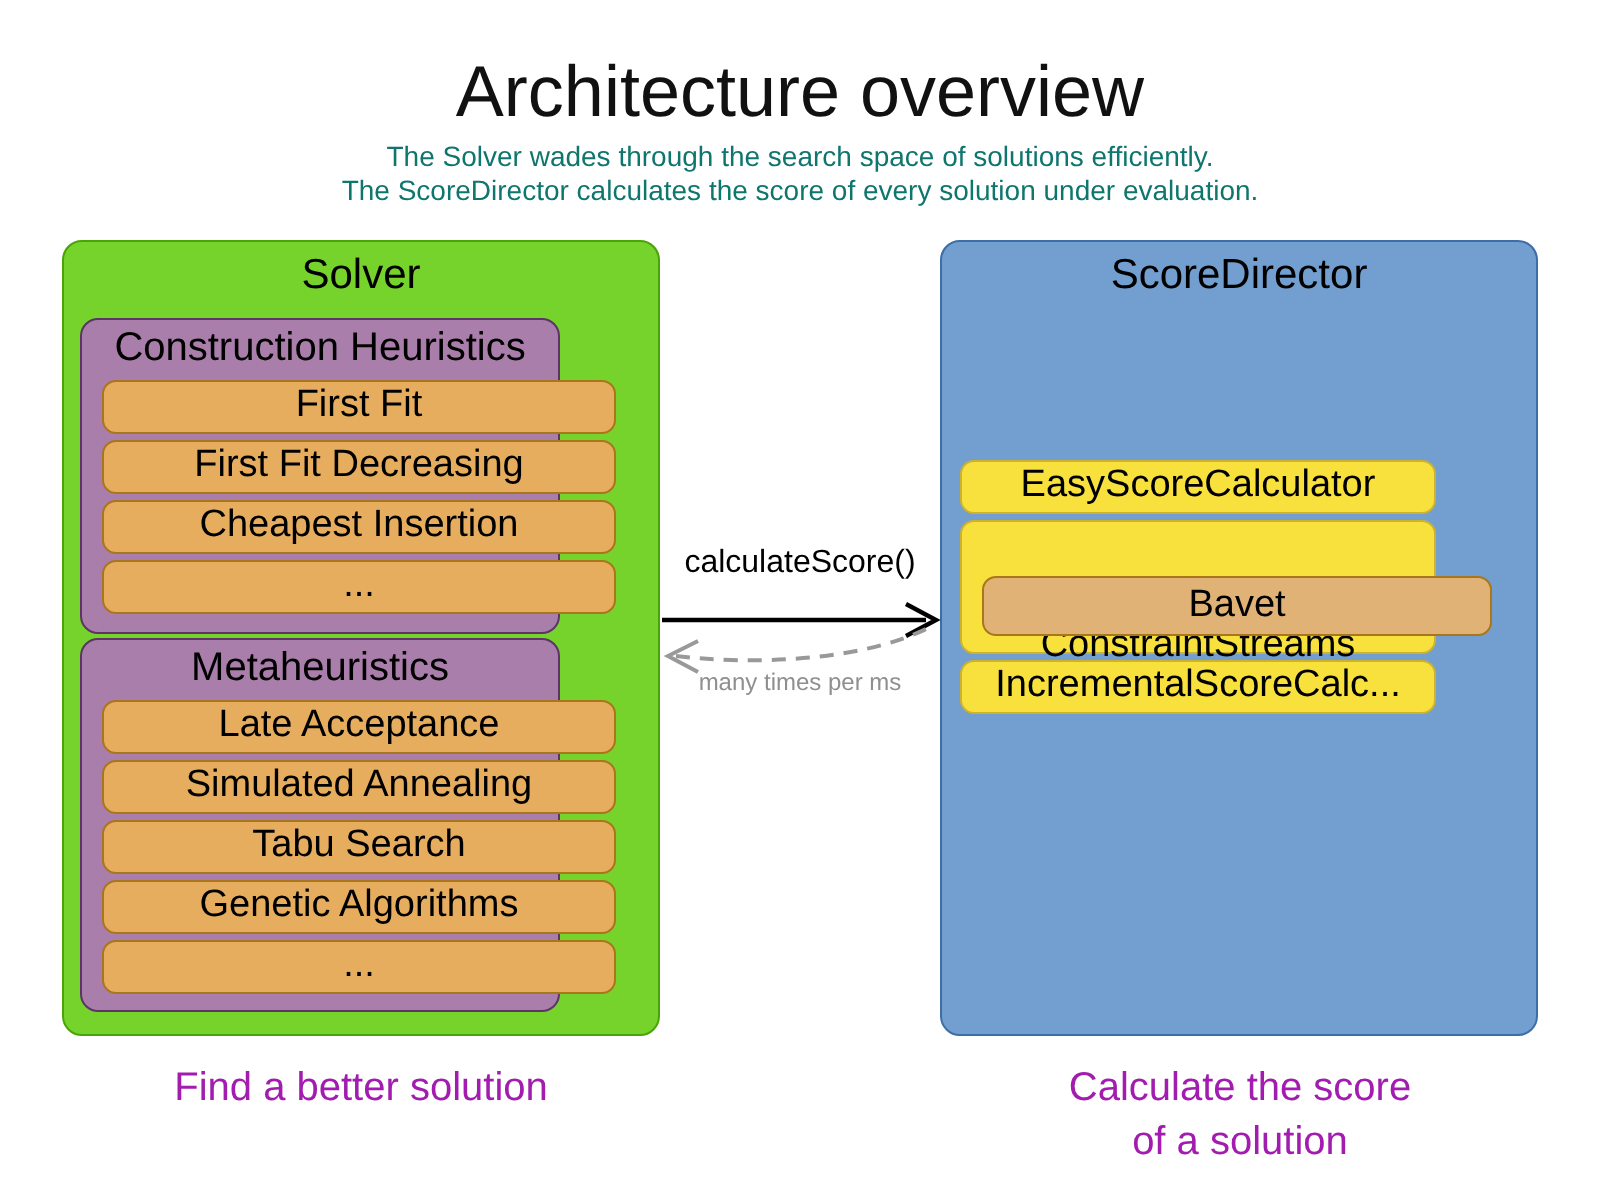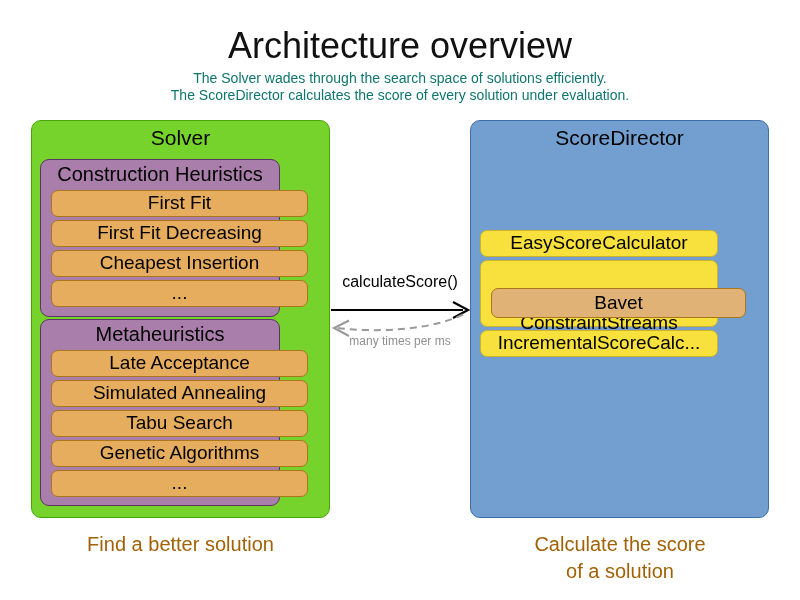--- a/index.html
+++ b/index.html
@@ -62,21 +62,21 @@
   .arrow-solid{stroke:var(--arrow-black);stroke-width:2.2;fill:none;}
   .arrow-dashed{stroke:var(--arrow-gray);stroke-width:2;fill:none;stroke-dasharray:7 5;}
   .arrow-dashed-head{stroke:var(--arrow-gray);stroke-width:2;fill:none;}
 
   #calculate-score-label{position:absolute;left:310px;top:273px;width:180px;
     text-align:center;font-size:16px;color:#000;}
   #arrow-frequency-label{position:absolute;left:310px;top:334px;width:180px;
     text-align:center;font-size:12px;color:#8f8f8f;}
 
   .bottom-caption{position:absolute;top:531px;text-align:center;font-size:20px;
-    line-height:27px;color:#a16207;}
+    line-height:27px;color:#a21caf;}
   #solver-caption{left:31px;width:299px;}
   #score-director-caption{left:470px;width:300px;}
 </style>
 </head>
 <body>
 
 <div id="stage">
 
   <div class="page-title">Architecture overview</div>
   <div class="page-subtitle" id="subtitle1">The Solver wades through the search space of solutions efficiently.</div>

